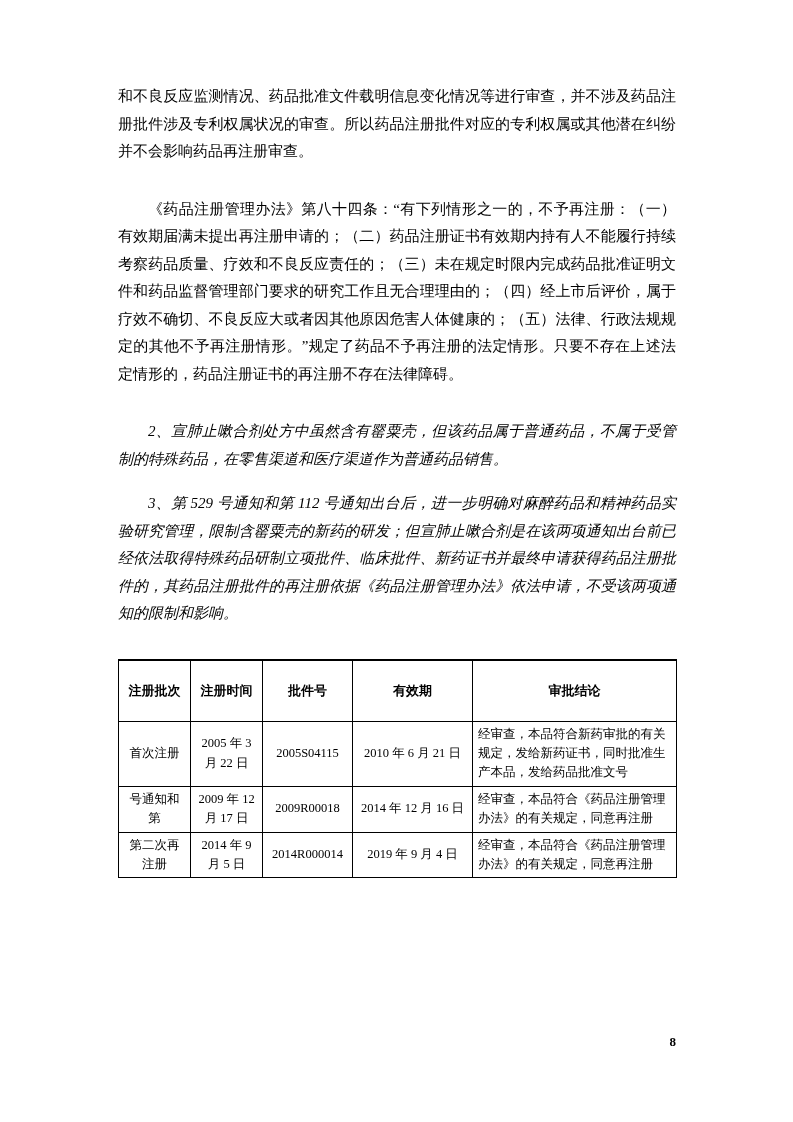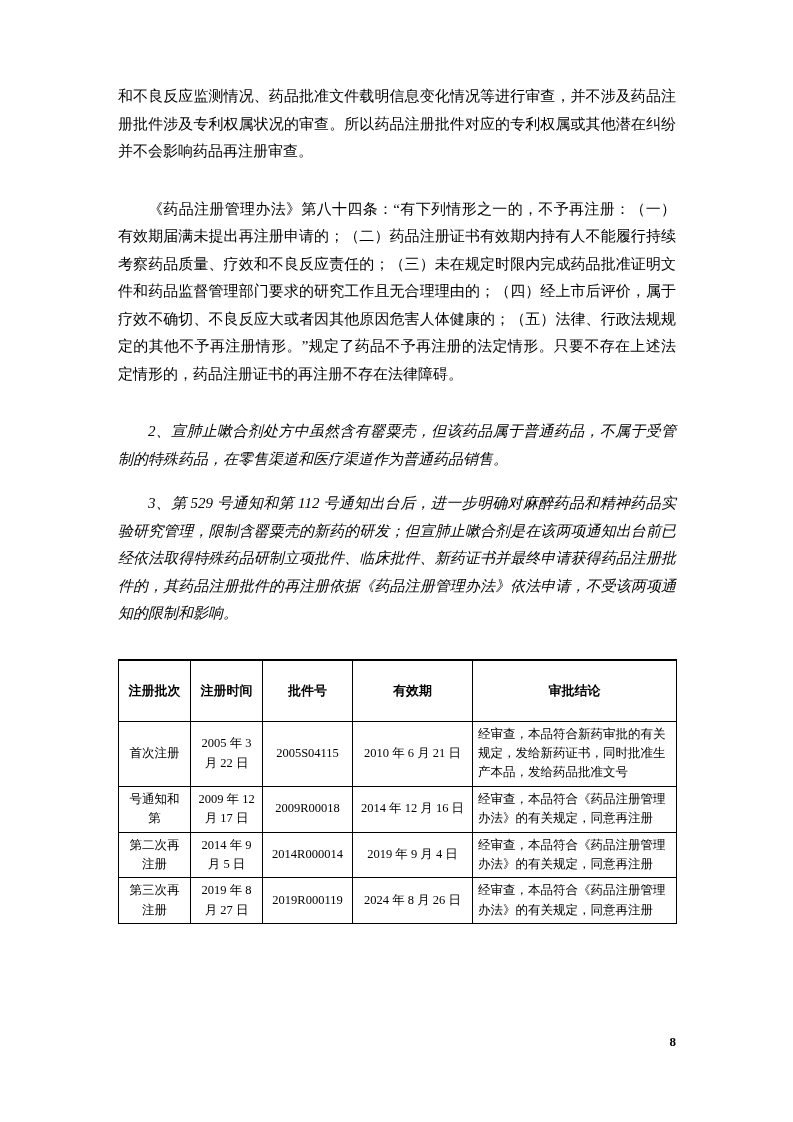--- a/index.html
+++ b/index.html
@@ -107,26 +107,19 @@
           <td>2014 年 12 月 16 日</td>
           <td class="result">经审查，本品符合《药品注册管理办法》的有关规定，同意再注册</td>
         </tr>
         <tr>
           <td>第二次再注册</td>
           <td>2014 年 9 月 5 日</td>
           <td>2014R000014</td>
           <td>2019 年 9 月 4 日</td>
           <td class="result">经审查，本品符合《药品注册管理办法》的有关规定，同意再注册</td>
         </tr>
-        <tr>
-          <td>第三次再注册</td>
-          <td>2019 年 8 月 27 日</td>
-          <td>2019R000119</td>
-          <td>2024 年 8 月 26 日</td>
-          <td class="result">经审查，本品符合《药品注册管理办法》的有关规定，同意再注册</td>
-        </tr>
       </tbody>
     </table>
 
   </div>
 
   <div class="page-number">8</div>
 </div>
 
 </body></html>

